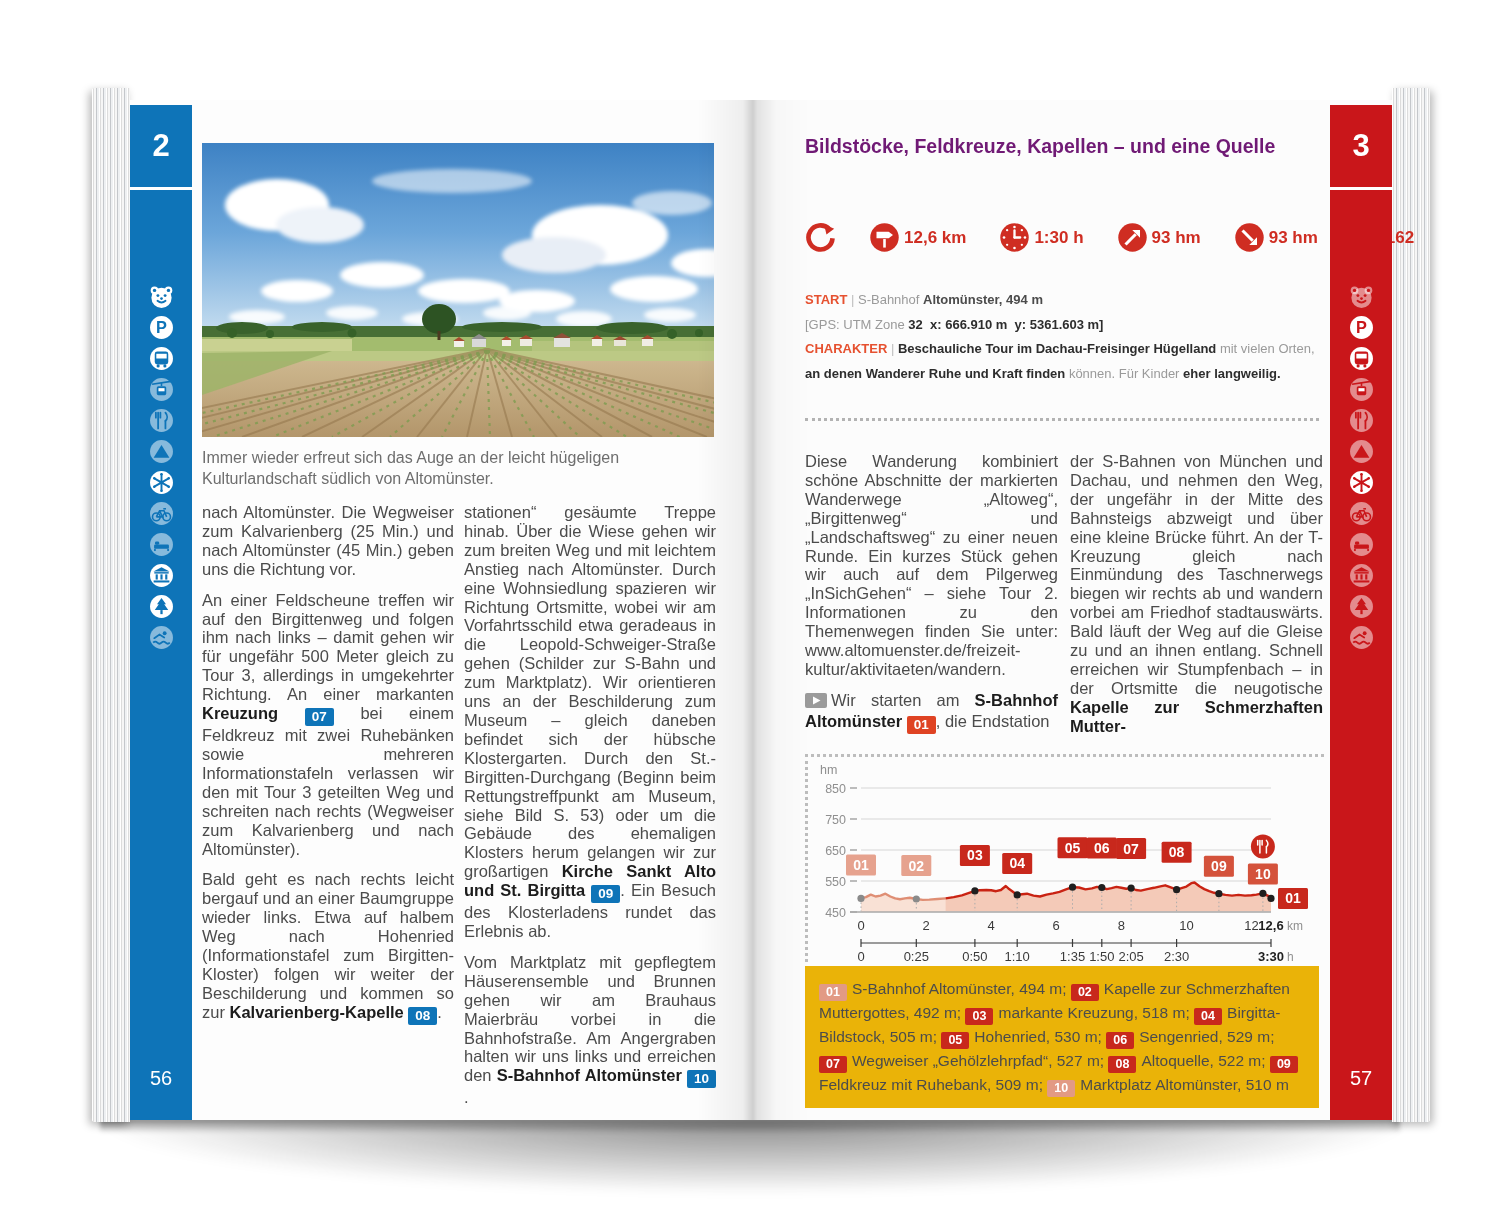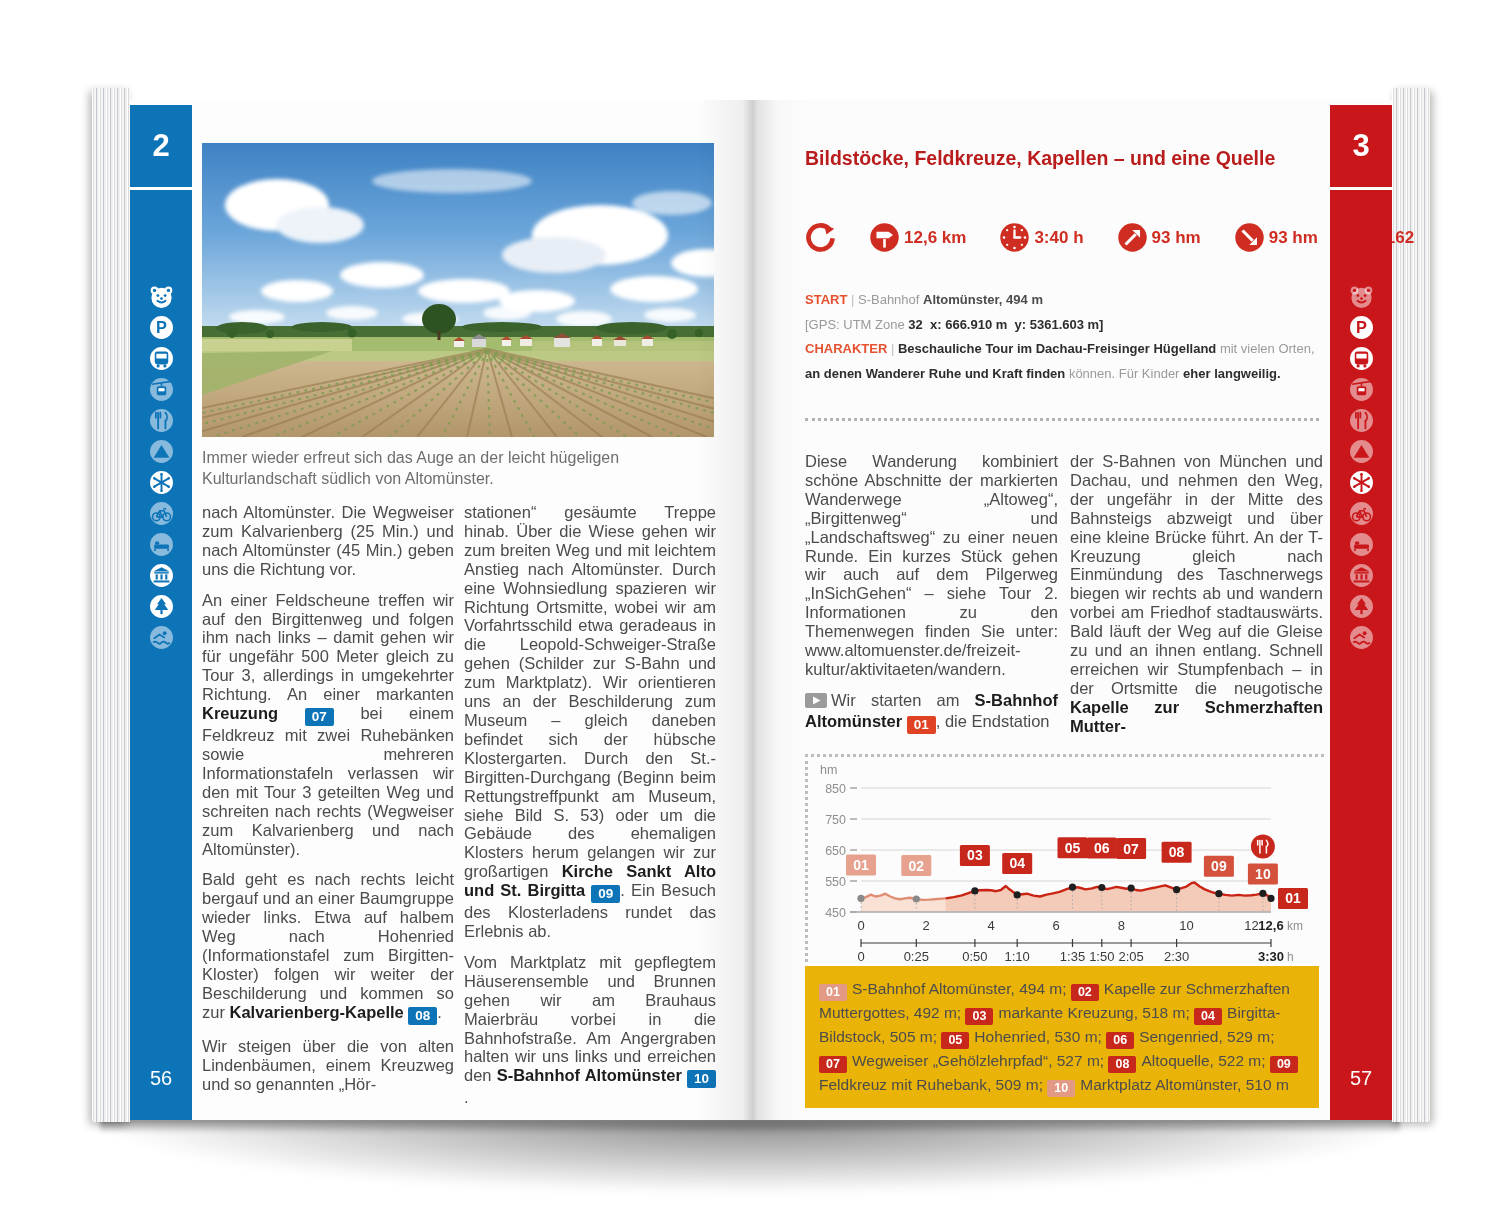--- a/index.html
+++ b/index.html
@@ -33,21 +33,21 @@
 
   .cols{display:flex;}
   .cols-left{position:absolute;left:72px;top:403px;width:514px;gap:10px;height:614px;overflow:hidden;}
   .cols-right{position:absolute;left:52px;top:352px;width:518px;gap:12px;height:300px;overflow:hidden;}
   .col{flex:1;min-width:0;}
   .col p{margin:0 0 12px 0;font-size:16.5px;line-height:18.9px;text-align:justify;color:#4b4b4b;}
   .col p b,.legend b{color:#1c1c1c;font-weight:700;}
 
   .rp-title{position:absolute;left:52px;top:34px;width:520px;}
   .rp-title h1{margin:0;font-size:28px;font-weight:700;color:#d2321f;letter-spacing:.3px;}
-  .rp-title h2{margin:13px 0 0 0;font-size:19.5px;font-weight:600;color:#b91c1c;}
+  .rp-title h2{margin:1px 0 0 0;font-size:19.5px;font-weight:600;color:#701a75;}
   .stats{position:absolute;left:52px;top:122px;display:flex;align-items:center;gap:20px;}
   .stat{display:flex;align-items:center;margin-right:13px;}
   .stat svg{display:block;}
   .stat .sv{color:#cf2d22;font-size:17px;font-weight:600;margin-left:4px;white-space:nowrap;}
 
   .startblock{position:absolute;left:52px;top:188px;width:518px;font-size:13px;line-height:24.6px;color:#4b4b4b;}
   .skey{color:#e65130;font-weight:600;}
   .ssep{color:#bdbdbd;}
   .sm{color:#9a9a9a;}
   .sd{color:#2d2d2d;font-weight:600;}
@@ -295,21 +295,20 @@
         </g>
         <path d="M0 210 L130 208 L0 252 Z" fill="#9db468" opacity=".85"></path>
       </svg>
     </div>
     <div class="caption">Immer wieder erfreut sich das Auge an der leicht hügeligen Kulturlandschaft südlich von Altomünster.</div>
     <div class="cols cols-left">
       <div class="col" id="lp-col1">
           <p><span class="sn">nach Altomünster. Die Wegweiser zum Kalvarienberg (25 Min.) und nach Altomünster (45 Min.) geben uns die Richtung vor.</span></p>
           <p><span class="sn">An einer Feldscheune treffen wir auf den Birgittenweg und folgen ihm nach links – damit gehen wir für ungefähr 500 Meter gleich zu Tour 3, allerdings in umgekehrter Richtung. An einer markanten </span><b>Kreuzung</b><span class="sn"> </span><span class="badge badge-blue">07</span><span class="sn"> bei einem Feldkreuz mit zwei Ruhebänken sowie mehreren Informationstafeln verlassen wir den mit Tour 3 geteilten Weg und schreiten nach rechts (Wegweiser zum Kalvarienberg und nach Altomünster).</span></p>
           <p><span class="sn">Bald geht es nach rechts leicht bergauf und an einer Baumgruppe wieder links. Etwa auf halbem Weg nach Hohenried (Informationstafel zum Birgitten-Kloster) folgen wir weiter der Beschilderung und kommen so zur </span><b>Kalvarienberg-Kapelle</b><span class="sn"> </span><span class="badge badge-blue">08</span><span class="sn">.</span></p>
-          <p><span class="sn">Wir steigen über die von alten Lindenbäumen, einem Kreuzweg und so genannten „Hör-</span></p>
         </div>
       <div class="col" id="lp-col2">
           <p><span class="sn">stationen“ gesäumte Treppe hinab. Über die Wiese gehen wir zum breiten Weg und mit leichtem Anstieg nach Altomünster. Durch eine Wohnsiedlung spazieren wir Richtung Ortsmitte, wobei wir am Vorfahrtsschild etwa geradeaus in die Leopold-Schweiger-Straße gehen (Schilder zur S-Bahn und zum Marktplatz). Wir orientieren uns an der Beschilderung zum Museum – gleich daneben befindet sich der hübsche Klostergarten. Durch den St.-Birgitten-Durchgang (Beginn beim Rettungstreffpunkt am Museum, siehe Bild S. 53) oder um die Gebäude des ehemaligen Klosters herum gelangen wir zur großartigen </span><b>Kirche Sankt Alto und St. Birgitta</b><span class="sn"> </span><span class="badge badge-blue">09</span><span class="sn">. Ein Besuch des Klosterladens rundet das Erlebnis ab.</span></p>
           <p><span class="sn">Vom Marktplatz mit gepflegtem Häuserensemble und Brunnen gehen wir am Brauhaus Maierbräu vorbei in die Bahnhofstraße. Am Angergraben halten wir uns links und erreichen den </span><b>S-Bahnhof Altomünster</b><span class="sn"> </span><span class="badge badge-blue">10</span><span class="sn">.</span></p>
         </div>
     </div>
   </div>
 
   <div class="page page-right">
     <div class="rp-title">
@@ -345,21 +344,21 @@
               <circle cx="6.3" cy="6.3" r="0.9"></circle>
               <circle cx="17.7" cy="6.3" r="0.9"></circle>
               <circle cx="6.3" cy="17.7" r="0.9"></circle>
               <circle cx="17.7" cy="17.7" r="0.9"></circle>
             </g>
             <g stroke="#fff" stroke-width="1.8" stroke-linecap="round">
               <line x1="12" y1="12" x2="12" y2="6.6"></line>
               <line x1="12" y1="12" x2="16.4" y2="12"></line>
             </g>
           </svg>
-          <span class="sv">3:40 h</span>
+          <span class="sv">1:30 h</span>
         </span>
         <span class="stat">
           <svg viewBox="0 0 24 24" width="31" height="31">
             <circle cx="12" cy="12" r="11" fill="#cf2d22"></circle>
             <line x1="6.6" y1="17.4" x2="14.5" y2="9.5" stroke="#fff" stroke-width="2.4"></line>
             <polygon points="11.8,6.2 17.8,6.2 17.8,12.2" fill="#fff"></polygon>
           </svg>
           <span class="sv">93 hm</span>
         </span>
         <span class="stat">

